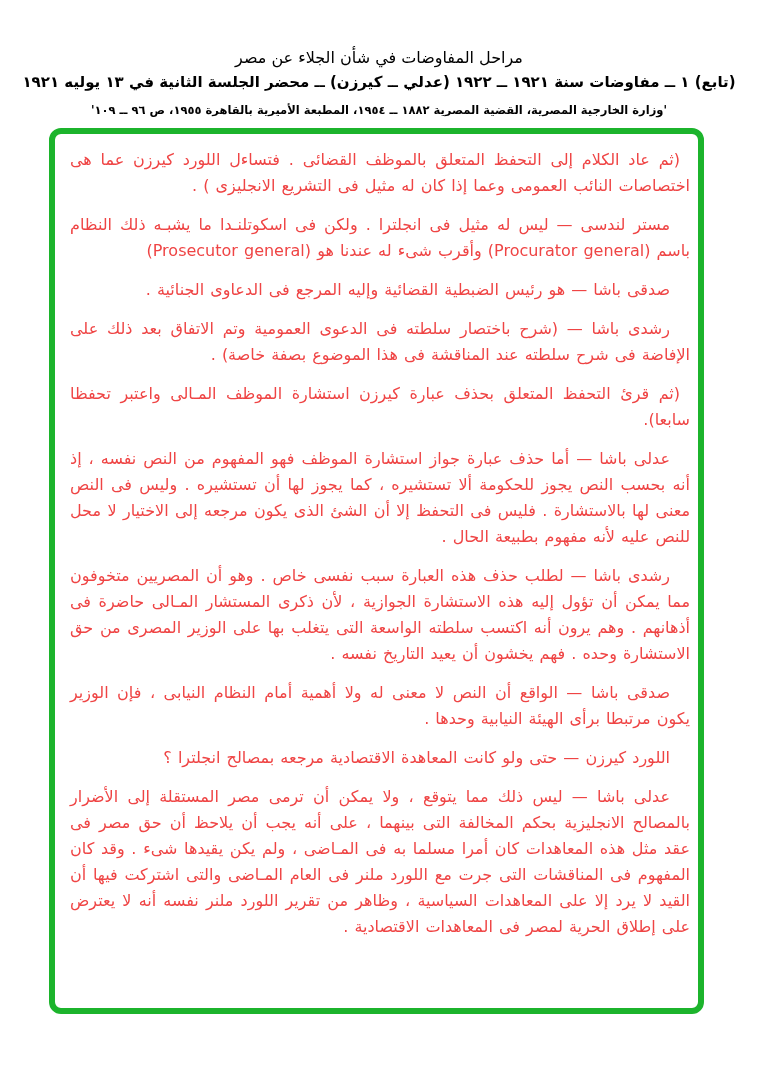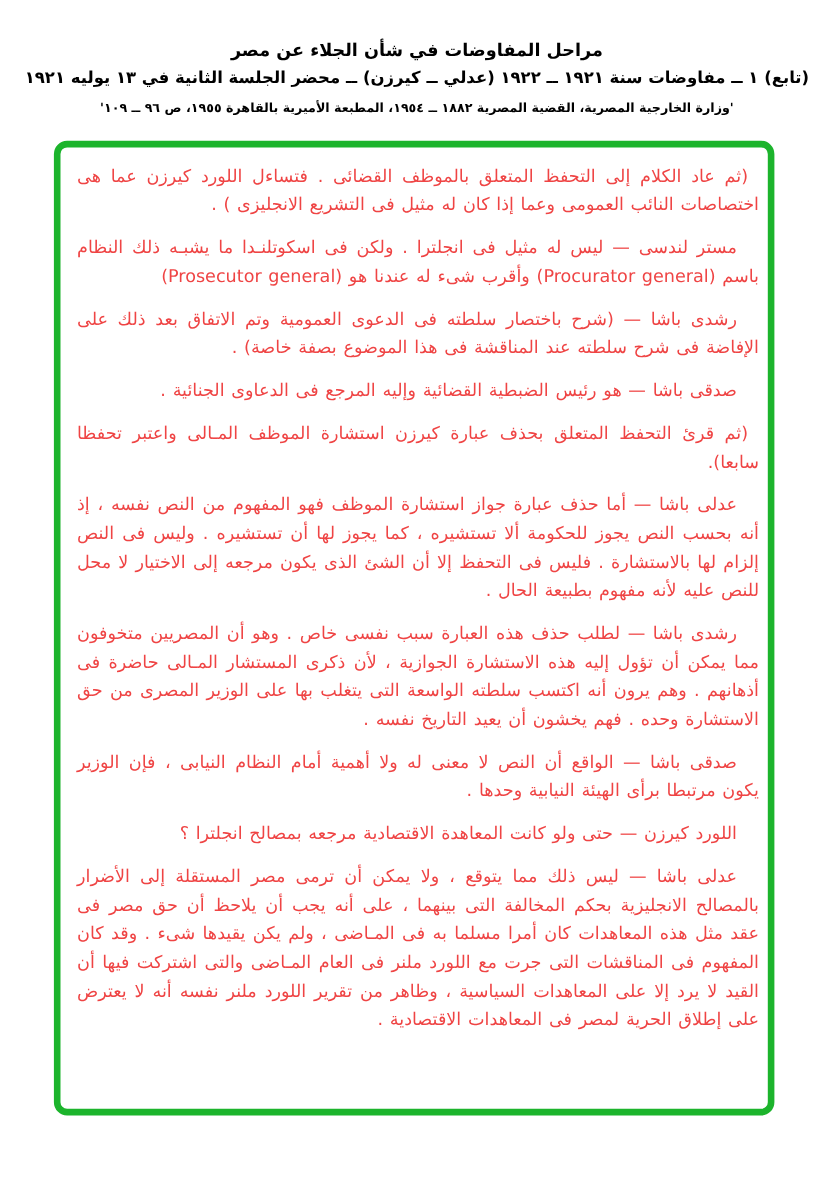--- a/index.html
+++ b/index.html
@@ -21,22 +21,22 @@
     position: absolute;
     top: 36px;
     left: 0;
     right: 0;
     text-align: center;
     direction: rtl;
     color: #000000;
   }
   .doc-title {
     font-size: 16px;
-    font-weight: bold;
-    margin: 0 0 6px 0;
+    font-weight: normal;
+    margin: 12px 0 6px 0;
     letter-spacing: 0.2px;
   }
   .doc-subtitle {
     font-size: 15px;
     font-weight: bold;
     margin: 0 0 10px 0;
   }
   .doc-source {
     font-size: 11.5px;
     font-weight: bold;
@@ -84,23 +84,23 @@
     <div class="doc-title">مراحل المفاوضات في شأن الجلاء عن مصر</div>
     <div class="doc-subtitle">(تابع) ١ ــ مفاوضات سنة ١٩٢١ ــ ١٩٢٢ (عدلي ــ كيرزن) ــ محضر الجلسة الثانية في ١٣ يوليه ١٩٢١</div>
     <div class="doc-source">'وزارة الخارجية المصرية، القضية المصرية ١٨٨٢ ــ ١٩٥٤، المطبعة الأميرية بالقاهرة ١٩٥٥، ص ٩٦ ــ ١٠٩'</div>
   </div>
 
   <div class="annotation-frame" style="border-color: rgb(28, 180, 44);"></div>
 
   <div class="doc-body" style="color: #ef4444;">
     <p class="narration">(ثم عاد الكلام إلى التحفظ المتعلق بالموظف القضائى . فتساءل اللورد كيرزن عما هى اختصاصات النائب العمومى وعما إذا كان له مثيل فى التشريع الانجليزى ) .</p>
     <p>مستر لندسى — ليس له مثيل فى انجلترا . ولكن فى اسكوتلنـدا ما يشبـه ذلك النظام باسم (Procurator general) وأقرب شىء له عندنا هو (Prosecutor general)</p>
+    <p>صدقى باشا — هو رئيس الضبطية القضائية وإليه المرجع فى الدعاوى الجنائية .</p>
     <p>رشدى باشا — (شرح باختصار سلطته فى الدعوى العمومية وتم الاتفاق بعد ذلك على الإفاضة فى شرح سلطته عند المناقشة فى هذا الموضوع بصفة خاصة) .</p>
-    <p>صدقى باشا — هو رئيس الضبطية القضائية وإليه المرجع فى الدعاوى الجنائية .</p>
     <p class="narration">(ثم قرئ التحفظ المتعلق بحذف عبارة كيرزن استشارة الموظف المـالى واعتبر تحفظا سابعا).</p>
-    <p>عدلى باشا — أما حذف عبارة جواز استشارة الموظف فهو المفهوم من النص نفسه ، إذ أنه بحسب النص يجوز للحكومة ألا تستشيره ، كما يجوز لها أن تستشيره . وليس فى النص إلزام لها بالاستشارة . فليس فى التحفظ إلا أن الشئ الذى يكون مرجعه إلى الاختيار لا محل للنص عليه لأنه مفهوم بطبيعة الحال .</p>
+    <p>عدلى باشا — أما حذف عبارة جواز استشارة الموظف فهو المفهوم من النص نفسه ، إذ أنه بحسب النص يجوز للحكومة ألا تستشيره ، كما يجوز لها أن تستشيره . وليس فى النص معنى لها بالاستشارة . فليس فى التحفظ إلا أن الشئ الذى يكون مرجعه إلى الاختيار لا محل للنص عليه لأنه مفهوم بطبيعة الحال .</p>
     <p>رشدى باشا — لطلب حذف هذه العبارة سبب نفسى خاص . وهو أن المصريين متخوفون مما يمكن أن تؤول إليه هذه الاستشارة الجوازية ، لأن ذكرى المستشار المـالى حاضرة فى أذهانهم . وهم يرون أنه اكتسب سلطته الواسعة التى يتغلب بها على الوزير المصرى من حق الاستشارة وحده . فهم يخشون أن يعيد التاريخ نفسه .</p>
     <p>صدقى باشا — الواقع أن النص لا معنى له ولا أهمية أمام النظام النيابى ، فإن الوزير يكون مرتبطا برأى الهيئة النيابية وحدها .</p>
     <p>اللورد كيرزن — حتى ولو كانت المعاهدة الاقتصادية مرجعه بمصالح انجلترا ؟</p>
     <p>عدلى باشا — ليس ذلك مما يتوقع ، ولا يمكن أن ترمى مصر المستقلة إلى الأضرار بالمصالح الانجليزية بحكم المخالفة التى بينهما ، على أنه يجب أن يلاحظ أن حق مصر فى عقد مثل هذه المعاهدات كان أمرا مسلما به فى المـاضى ، ولم يكن يقيدها شىء . وقد كان المفهوم فى المناقشات التى جرت مع اللورد ملنر فى العام المـاضى والتى اشتركت فيها أن القيد لا يرد إلا على المعاهدات السياسية ، وظاهر من تقرير اللورد ملنر نفسه أنه لا يعترض على إطلاق الحرية لمصر فى المعاهدات الاقتصادية .</p>
   </div>
 
 </div>
 
 </body></html>

